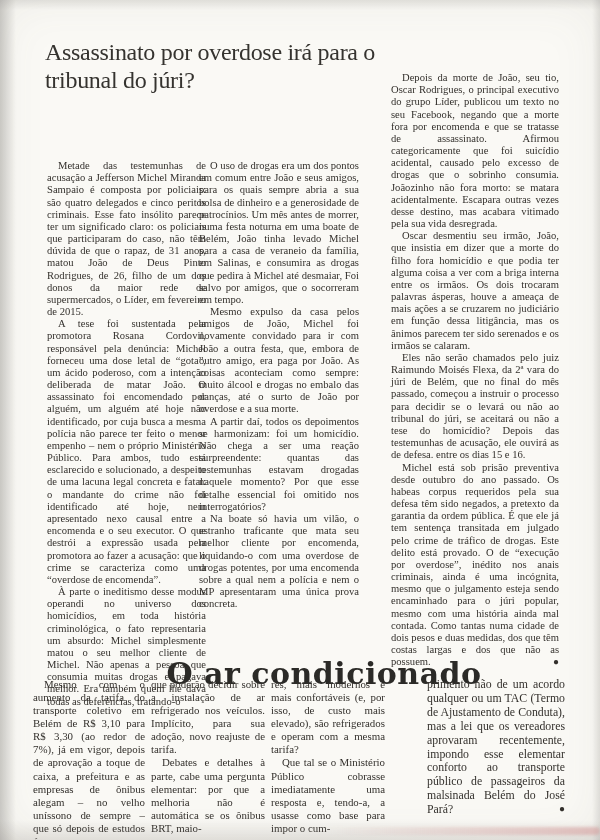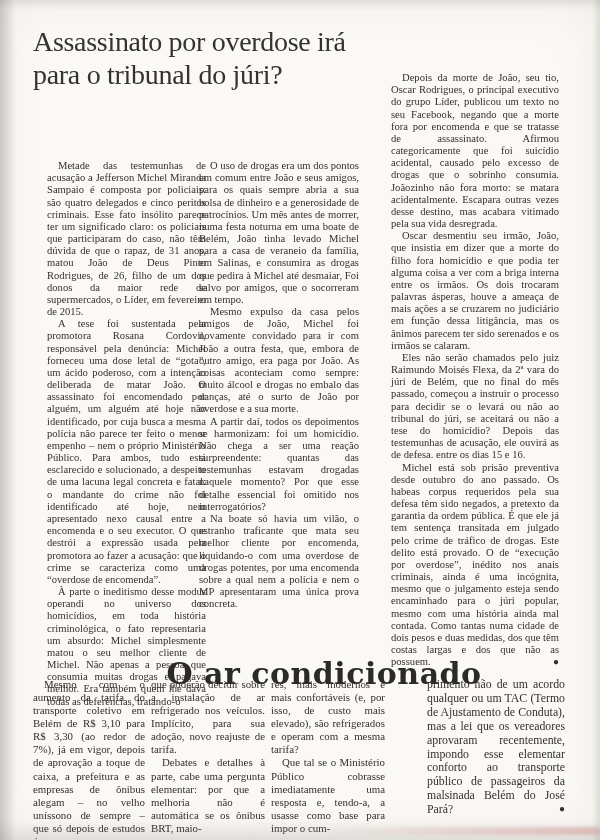--- a/index.html
+++ b/index.html
@@ -20,21 +20,21 @@
     background:linear-gradient(to bottom, rgba(130,128,124,0.18), rgba(130,128,124,0));}
   .edge-right{position:absolute;right:0;top:0;bottom:0;width:8px;
     background:linear-gradient(to left, rgba(130,128,124,0.20), rgba(130,128,124,0));}
   .edge-bottom{position:absolute;left:0;bottom:0;right:0;height:20px;
     background:linear-gradient(to top, rgba(120,112,106,0.16), rgba(120,112,106,0));}
   .edge-pink{position:absolute;right:0;bottom:5px;width:45%;height:8px;border-radius:4px;
     background:linear-gradient(to right, rgba(212,150,150,0), rgba(210,145,145,0.5));
     filter:blur(1.5px);}
   .a1-title{
     position:absolute;left:33px;top:26px;width:356px;
-    margin:0;font-size:28px;line-height:1.17;font-weight:normal;
+    margin:12px;font-size:24px;line-height:1.17;font-weight:normal;
     color:#35332f;letter-spacing:-0.3px;
     font-family:"Liberation Serif", serif;
   }
   .col{
     position:absolute;
     font-size:10.6px;line-height:1.15;color:#33302c;
     text-align:justify;
     margin-top:36px;
   }
   .a1c1{left:47px;top:124px;width:159px;}

